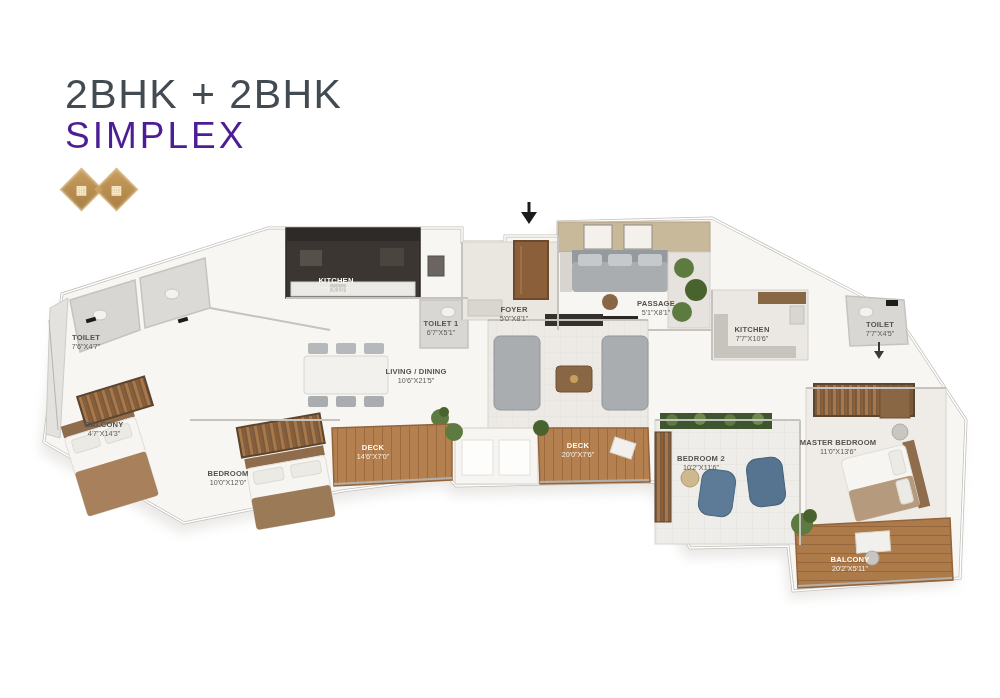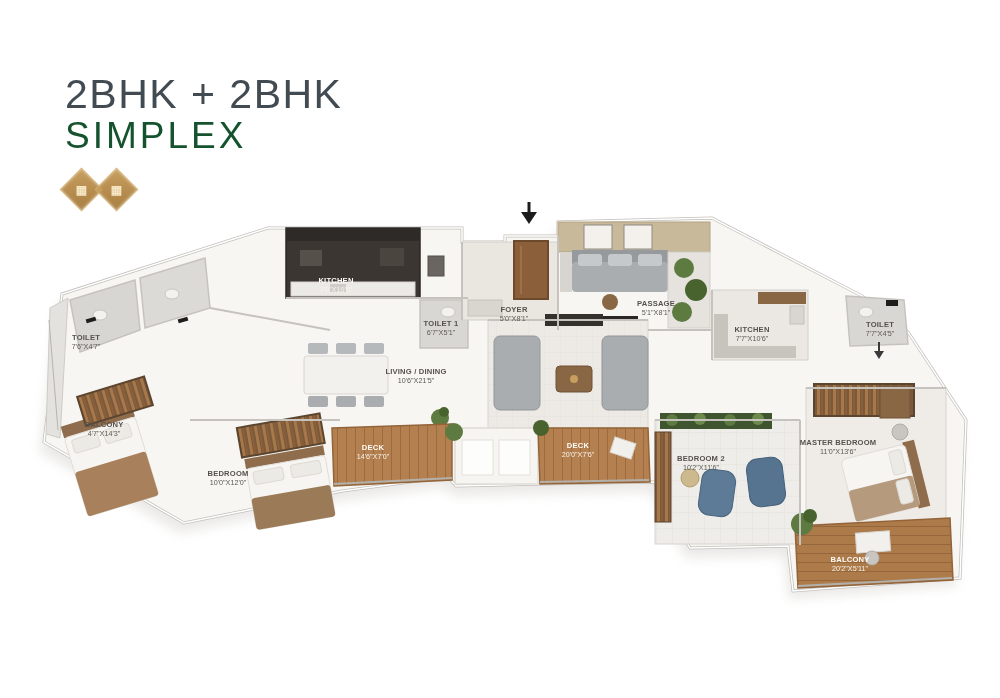--- a/index.html
+++ b/index.html
@@ -1,20 +1,20 @@
 <!DOCTYPE html>
 <html><head>
 <meta charset="utf-8">
 <style>
   html,body{margin:0;padding:0;background:#ffffff;}
   .stage{position:relative;width:1000px;height:626px;background:#ffffff;overflow:hidden;
          font-family:"Liberation Sans",sans-serif;}
   .hdr{position:absolute;left:65px;top:74px;color:#424a52;}
   .hdr .l1{font-size:41px;font-weight:400;letter-spacing:1.5px;line-height:1.0;}
-  .hdr .l2{font-size:37px;font-weight:400;letter-spacing:3px;line-height:1.15;color:#14532d;}
+  .hdr .l2{font-size:37px;font-weight:400;letter-spacing:3px;line-height:1.15;color:#4c1d95;}
   .badges{position:absolute;left:60px;top:166px;width:90px;height:50px;}
   .badge{position:absolute;width:29px;height:29px;transform:rotate(45deg);
          background:linear-gradient(135deg,#c79e5e,#a87f42);border:1px solid #d4af72;
          box-shadow:inset 0 0 4px rgba(255,255,255,.35);}
   .badge span{position:absolute;inset:0;display:flex;align-items:center;justify-content:center;
          transform:rotate(-45deg);color:#f6e7c6;font-size:12px;font-weight:700;}
   .badge.b1{left:6px;top:8px;} .badge.b2{left:41px;top:8px;}
   .badge-sep{position:absolute;left:36px;top:18px;color:#c79e5e;font-size:9px;z-index:2;}
   svg.plan{position:absolute;left:0;top:0;width:1000px;height:698px;}
   .lbl{font-family:"Liberation Sans",sans-serif;font-size:7.6px;font-weight:700;fill:#55524e;

